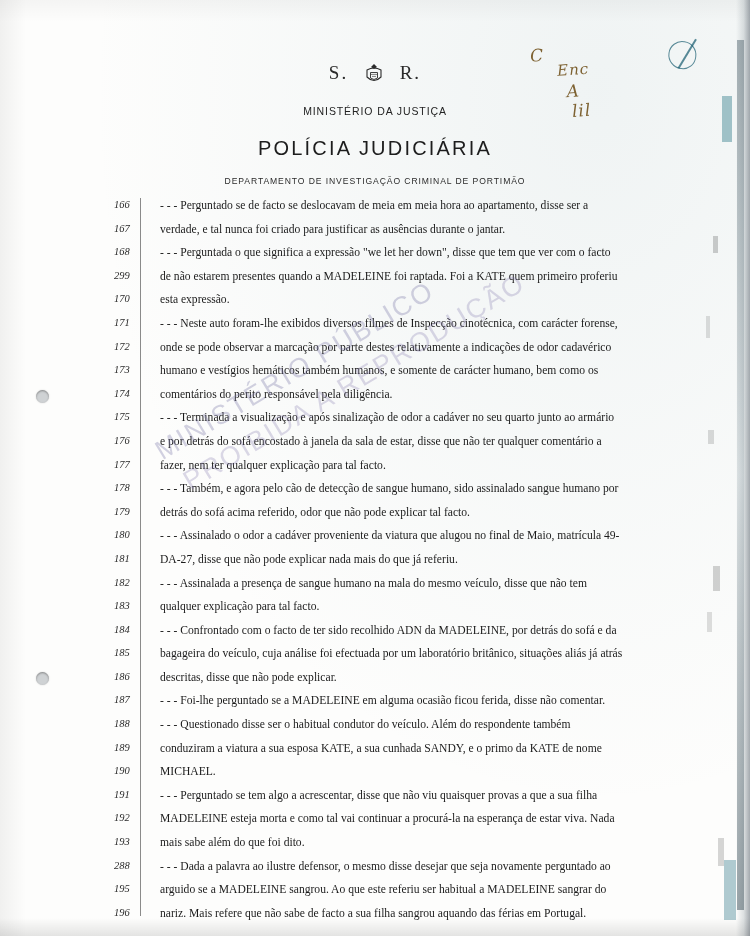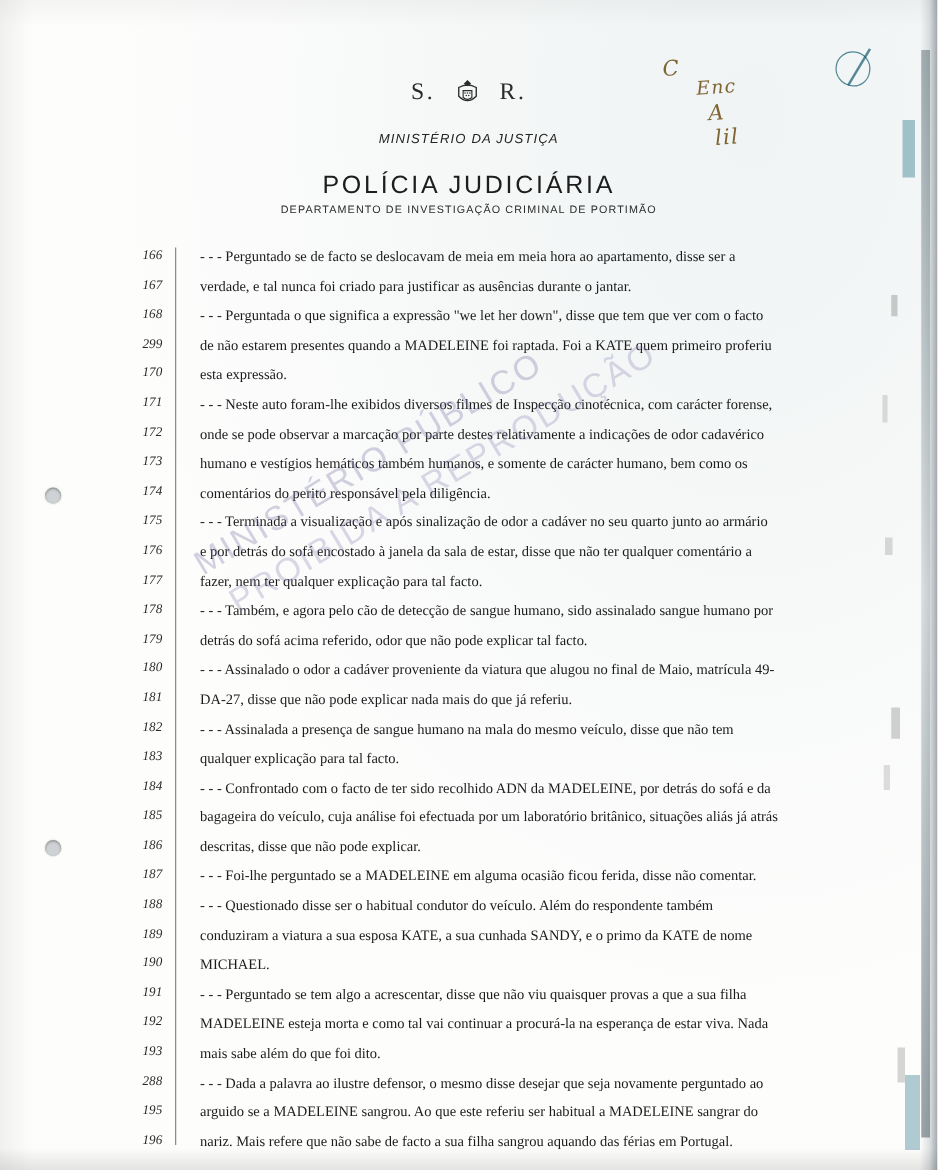--- a/index.html
+++ b/index.html
@@ -86,31 +86,30 @@
     letter-spacing: 2px;
     color: #2a2a2a;
     line-height: 1;
   }
   .ministry {
     margin-top: 17px;
     font-size: 10.5px;
     letter-spacing: 0.9px;
     color: #232323;
     font-family: "Liberation Sans", sans-serif;
-    font-style: italic;
   }
   .corps {
     margin-top: 20px;
     font-size: 20px;
     letter-spacing: 2.2px;
     color: #1d1d1d;
     font-family: "Liberation Sans", sans-serif;
   }
   .dept {
-    margin-top: 2px;
+    margin-top: 16px;
     font-size: 8.6px;
     letter-spacing: 0.9px;
     color: #2b2b2b;
     font-family: "Liberation Sans", sans-serif;
   }
 
   
   .crest-mark {
     display: inline-block;
     width: 26px;

